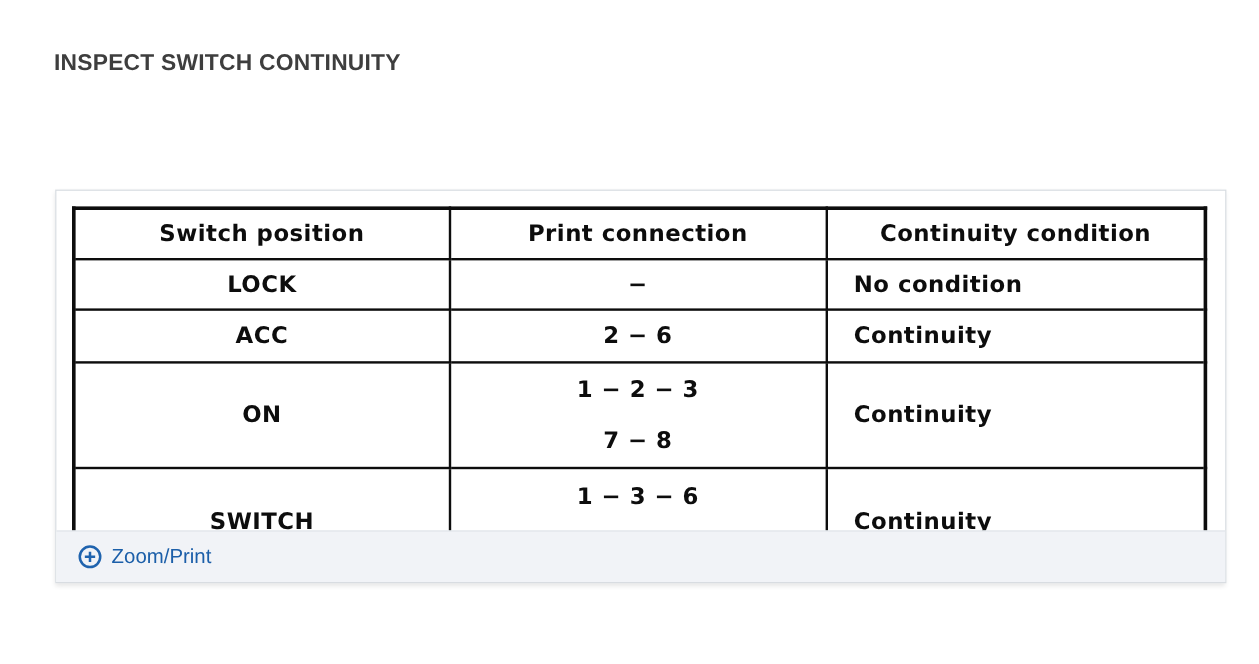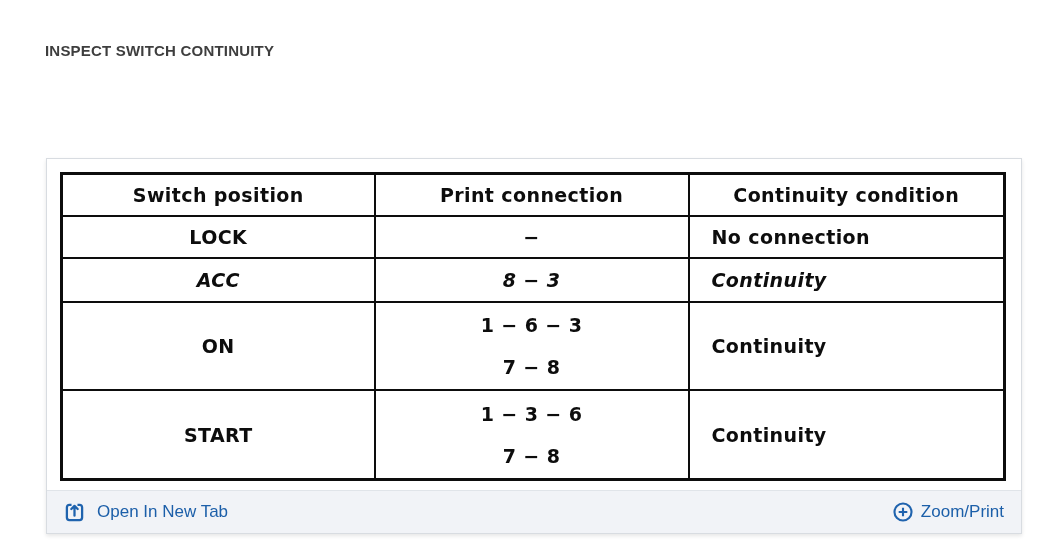--- a/index.html
+++ b/index.html
@@ -12,31 +12,31 @@
     position: relative;
     width: 1049px;
     height: 553px;
     background: #ffffff;
     overflow: hidden;
   }
   .heading {
     position: absolute;
     left: 45px;
     top: 42px;
-    font-size: 15px;
+    font-size: 19px;
     font-weight: bold;
     color: #3e3e3e;
     letter-spacing: 0.2px;
   }
   .widget {
     position: absolute;
     left: 46px;
     top: 158px;
     width: 976px;
-    height: 376px;
+    height: 328px;
     box-sizing: border-box;
     background: #ffffff;
     border: 1px solid #d8dce1;
     box-shadow: 0 2px 4px rgba(0,0,0,0.10);
   }
   
   .scan-table {
     position: absolute;
     left: 13px;
     top: 13px;
@@ -51,21 +51,21 @@
     border: 3px solid #0d0d0d;
   }
   .scan-table th, .scan-table td {
     border: 2px solid #0d0d0d;
     text-align: center;
     vertical-align: middle;
     padding: 0;
   }
   .scan-table th { height: 40px; }
   .row-h44 td { height: 40px; margin-top: 10px; }
-  .row-h46 td { height: 42px; font-style: italic; }
+  .row-h46 td { height: 42px; }
   .row-h90 td { height: 86px; }
   .row-h91 td { height: 87px; text-align: center; }
   .cond {
     text-align: left !important;
     padding-left: 22px !important;
   }
   .conn-line { line-height: 42px; }
   
   .figure-footer {
     position: absolute;
@@ -113,56 +113,47 @@
         <tr>
           <th>Switch position</th>
           <th>Print connection</th>
           <th>Continuity condition</th>
         </tr>
       </thead>
       <tbody>
         <tr class="row-h44">
           <td>LOCK</td>
           <td>−</td>
-          <td class="cond">No connection</td>
+          <td class="cond">No condition</td>
         </tr>
         <tr class="row-h46">
           <td>ACC</td>
-          <td>8 − 3</td>
+          <td>2 − 6</td>
           <td class="cond">Continuity</td>
         </tr>
         <tr class="row-h90">
           <td>ON</td>
           <td>
-            <div class="conn-line">1 − 6 − 3</div>
+            <div class="conn-line">1 − 2 − 3</div>
             <div class="conn-line">7 − 8</div>
           </td>
           <td class="cond">Continuity</td>
         </tr>
         <tr class="row-h91">
-          <td>START</td>
+          <td>SWITCH</td>
           <td>
             <div class="conn-line">1 − 3 − 6</div>
             <div class="conn-line">7 − 8</div>
           </td>
           <td class="cond">Continuity</td>
         </tr>
       </tbody>
     </table>
 
     <div class="figure-footer">
-      <a class="link link-open">
-        <span class="icon">
-          <svg width="21" height="21" viewBox="0 0 24 24">
-            <path fill="none" stroke="#1f63ae" stroke-width="2.6" stroke-linejoin="round" d="M8.6 3.3 H6.2 Q3.3 3.3 3.3 6.2 V17.8 Q3.3 20.7 6.2 20.7 H17.8 Q20.7 20.7 20.7 17.8 V6.2 Q20.7 3.3 17.8 3.3 H15.4"></path>
-            <path fill="none" stroke="#1f63ae" stroke-width="2.6" stroke-linecap="round" stroke-linejoin="round" d="M12 15.6 V4.4 M8.4 8 L12 4.4 L15.6 8"></path>
-          </svg>
-        </span>
-        <span>Open In New Tab</span>
-      </a>
       <a class="link link-zoom">
         <span class="icon">
           <svg width="22" height="22" viewBox="0 0 24 24">
             <circle cx="12" cy="12" r="9.3" fill="none" stroke="#1f63ae" stroke-width="2.3"></circle>
             <path d="M12 7.3 V16.7 M7.3 12 H16.7" fill="none" stroke="#1f63ae" stroke-width="2.3"></path>
           </svg>
         </span>
         <span>Zoom/Print</span>
       </a>
     </div>

